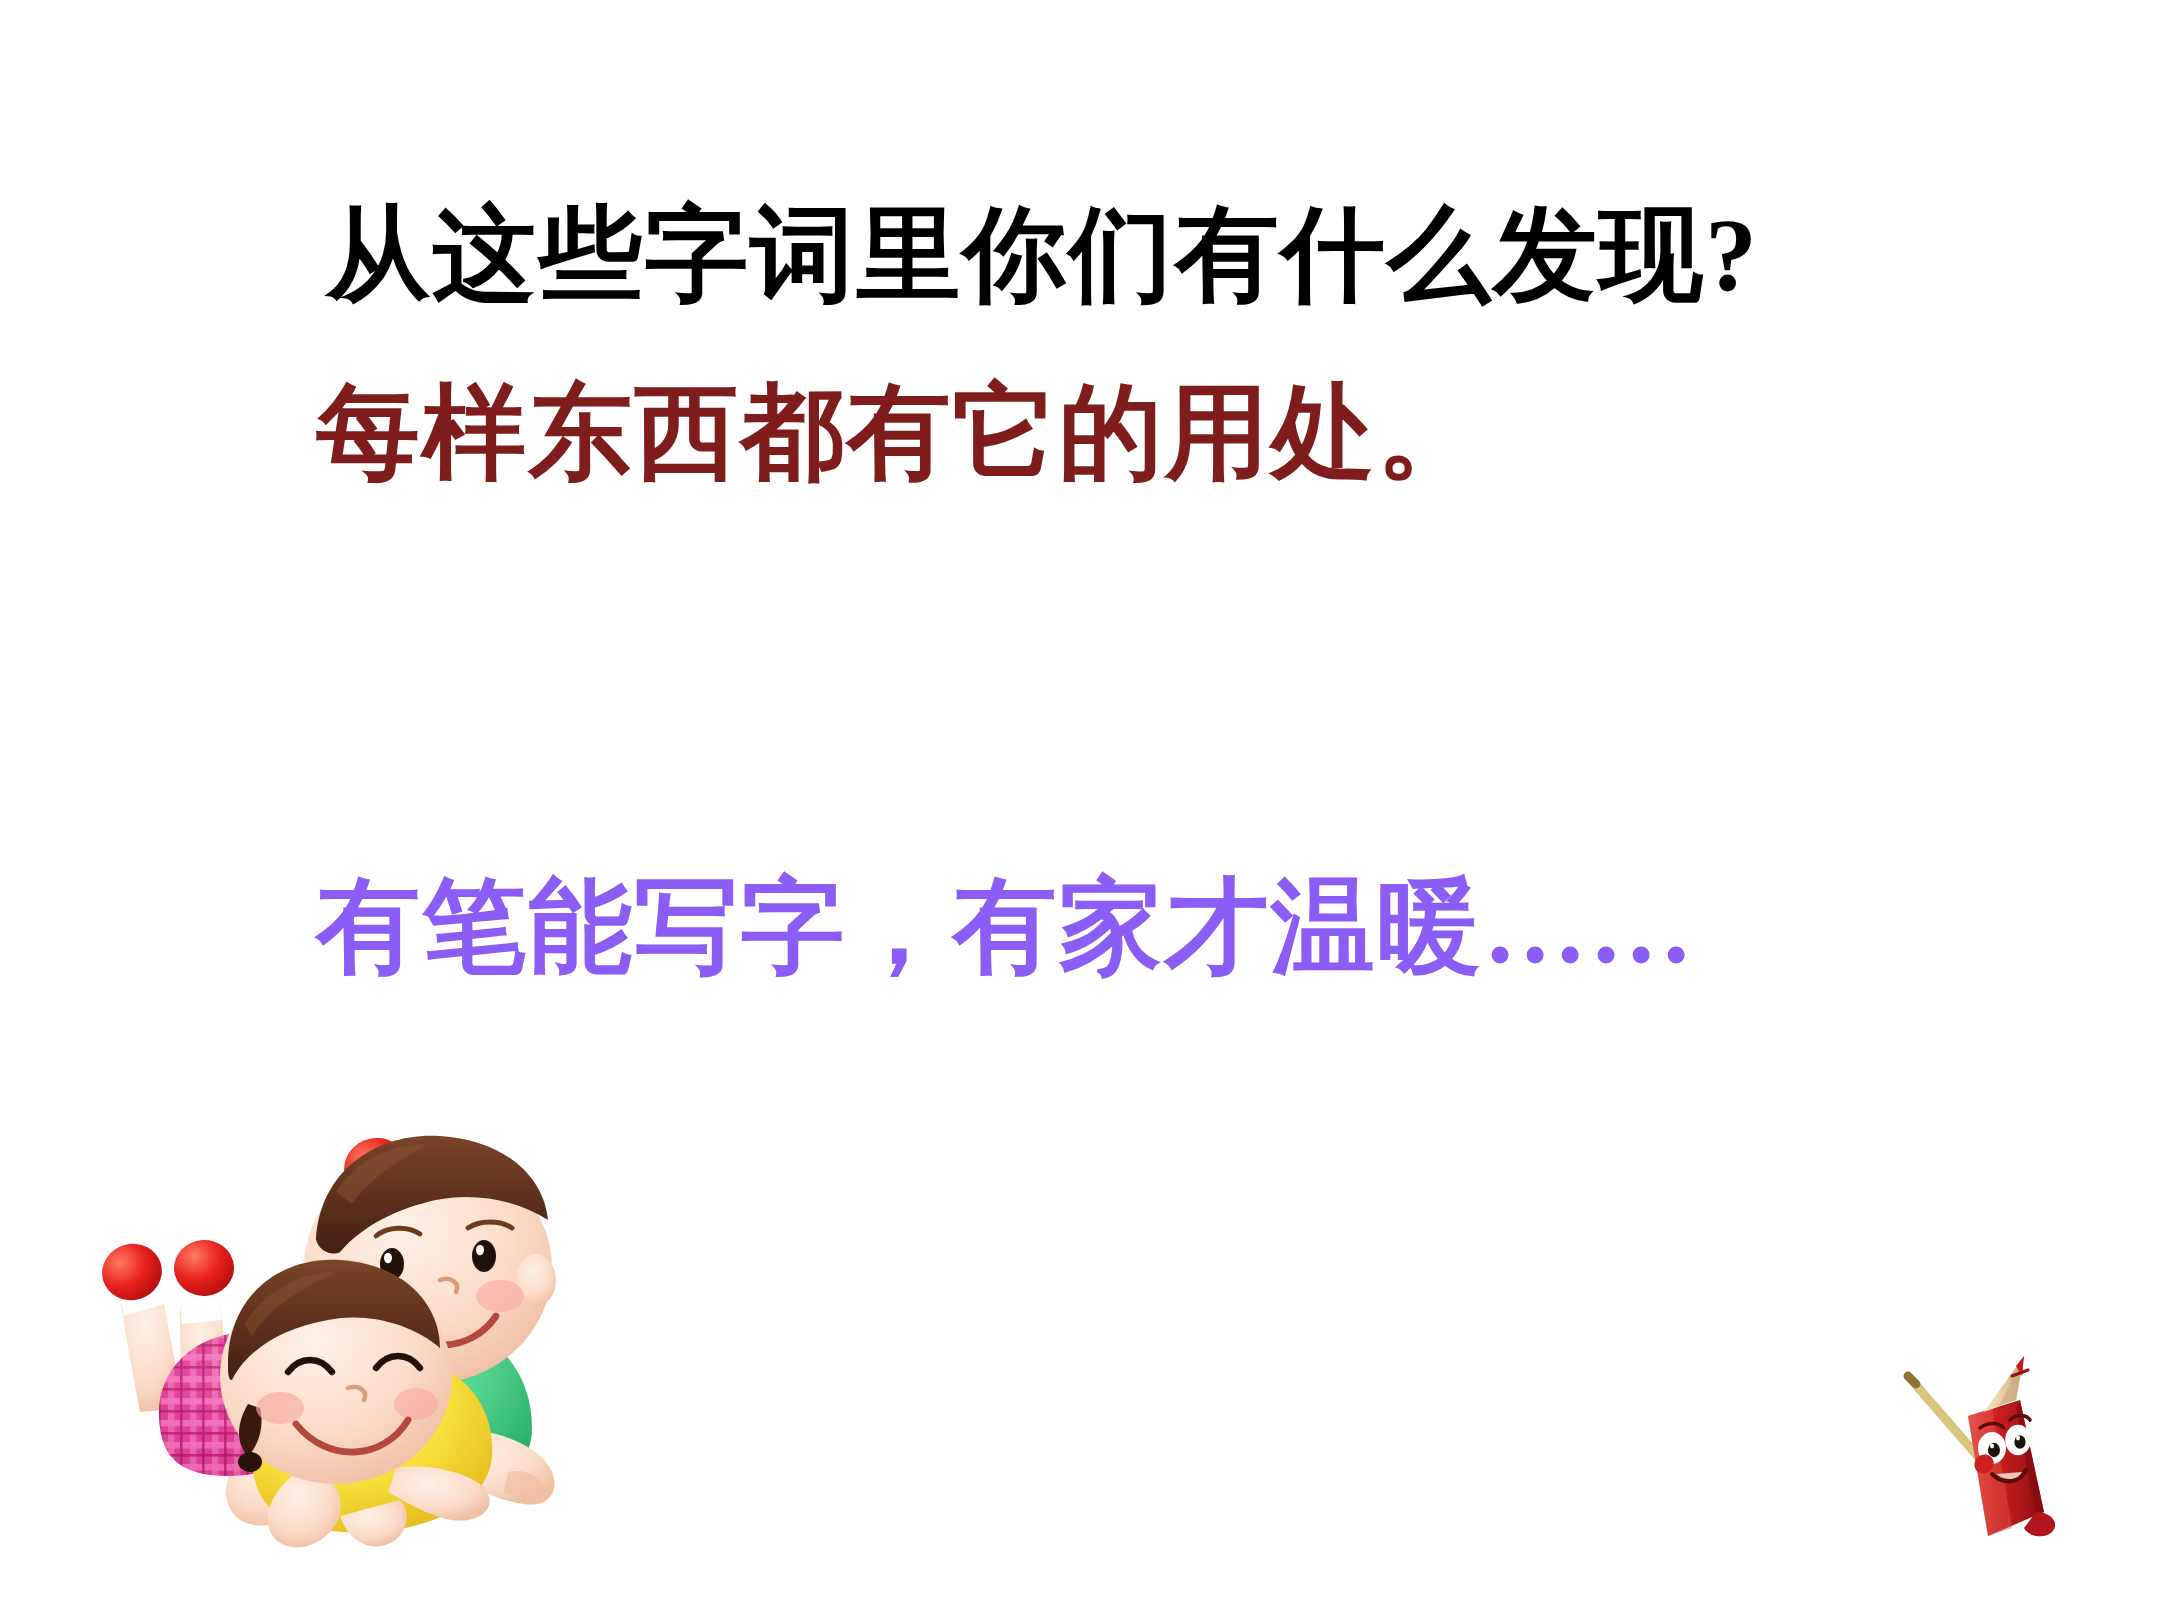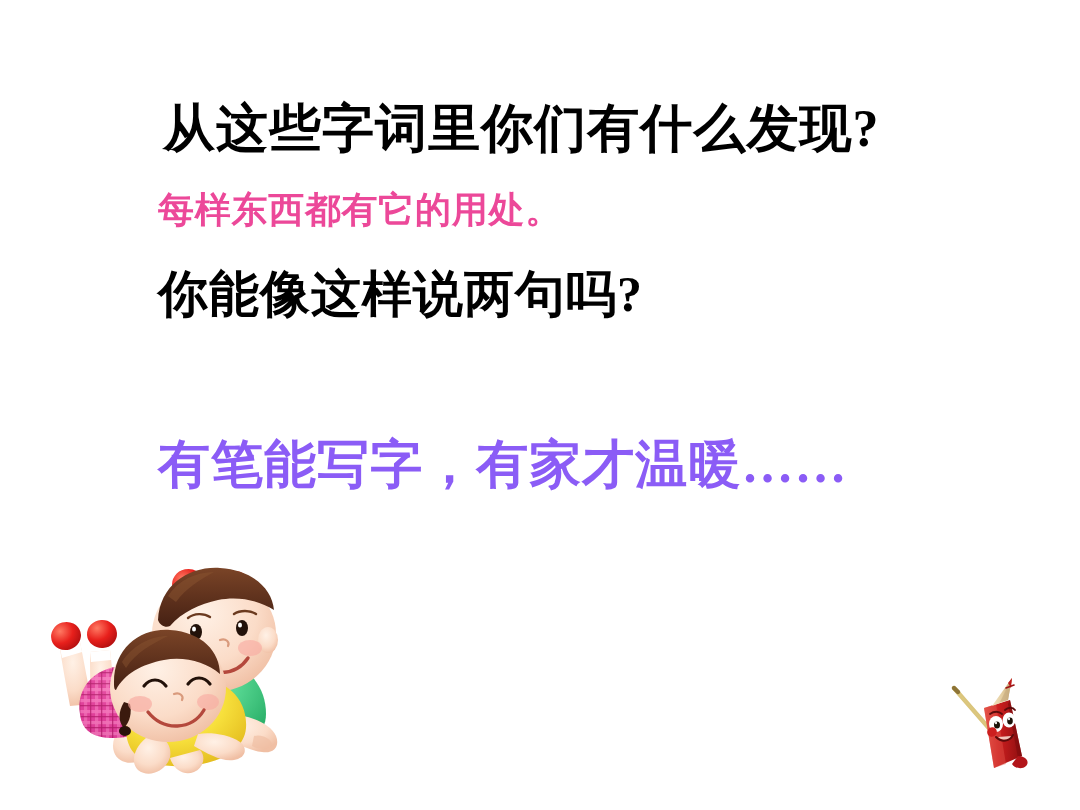--- a/index.html
+++ b/index.html
@@ -21,21 +21,21 @@
   
   .text-line {
     position: absolute;
     white-space: nowrap;
     font-family: "Liberation Serif", "DejaVu Serif", serif;
     font-weight: bold;
     letter-spacing: 0.02em;
     line-height: 1;
   }
   #line-1 { left: 163px; top: 103px;  font-size: 52px; color: #000000; }
-  #line-2 { left: 158px; top: 192px;  font-size: 36px; color: #ec4899; }
+  #line-2 { left: 158px; top: 192px;  font-size: 52px; color: #7f1d1d; }
   #line-3 { left: 158px; top: 269px;  font-size: 50px; color: #000000; }
   #line-4 { left: 158px; top: 439px;  font-size: 52px; color: #8b5cf6; }
 
   
   #children {
     position: absolute;
     left: 18px;
     top: 556px;
     width: 366px;
     height: 222px;
@@ -54,21 +54,20 @@
 </style>
 </head>
 <body>
 
 <div id="slide">
 
   <div class="text-line" id="line-1">从这些字词里你们有什么发现?</div>
 
   <div class="text-line" id="line-2">每样东西都有它的用处。</div>
 
-  <div class="text-line" id="line-3">你能像这样说两句吗?</div>
 
   <div class="text-line" id="line-4">有笔能写字，有家才温暖……</div>
 
   <div id="children">
     <svg viewBox="0 0 366 222" xmlns="http://www.w3.org/2000/svg">
       <defs>
         <radialGradient id="skinG" cx="40%" cy="32%" r="72%">
           <stop offset="0%" stop-color="#fff1e6"></stop>
           <stop offset="62%" stop-color="#fbdcc8"></stop>
           <stop offset="100%" stop-color="#f0bfa4"></stop>

